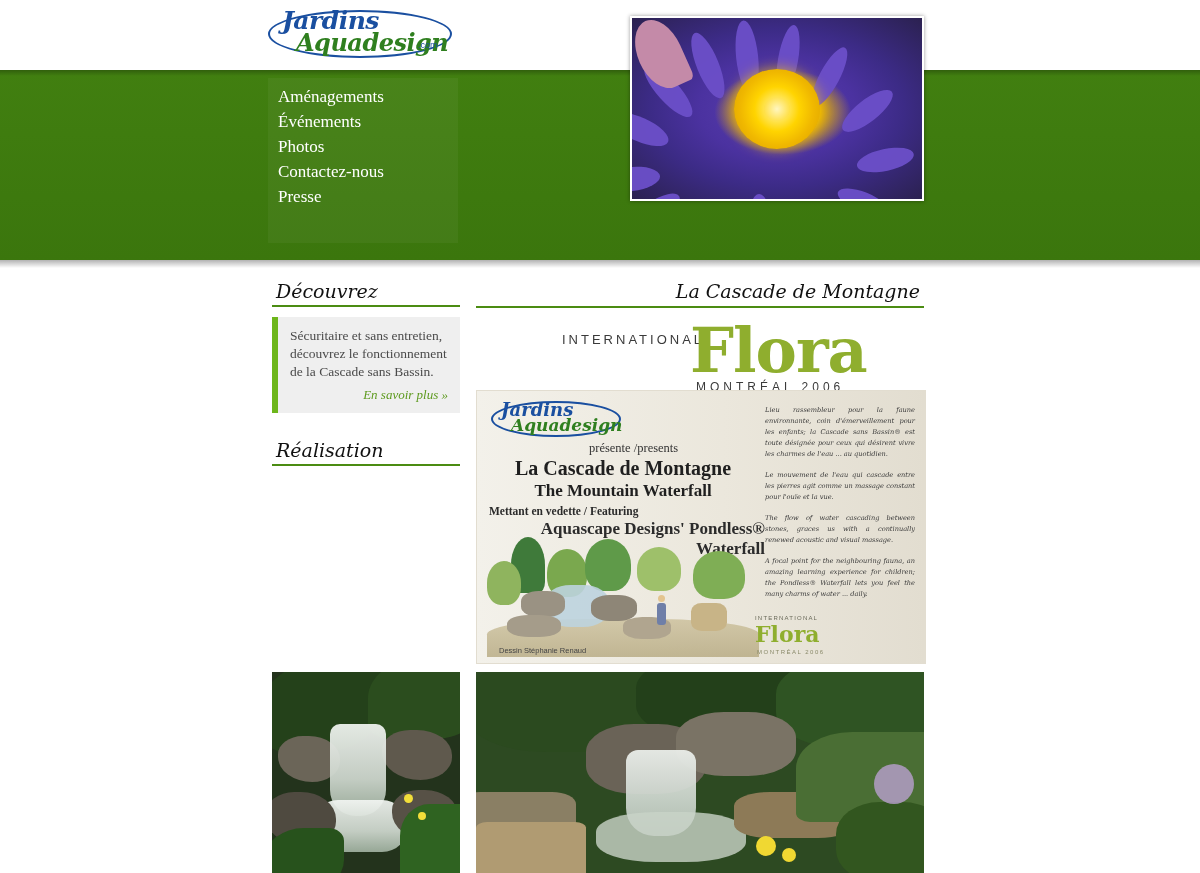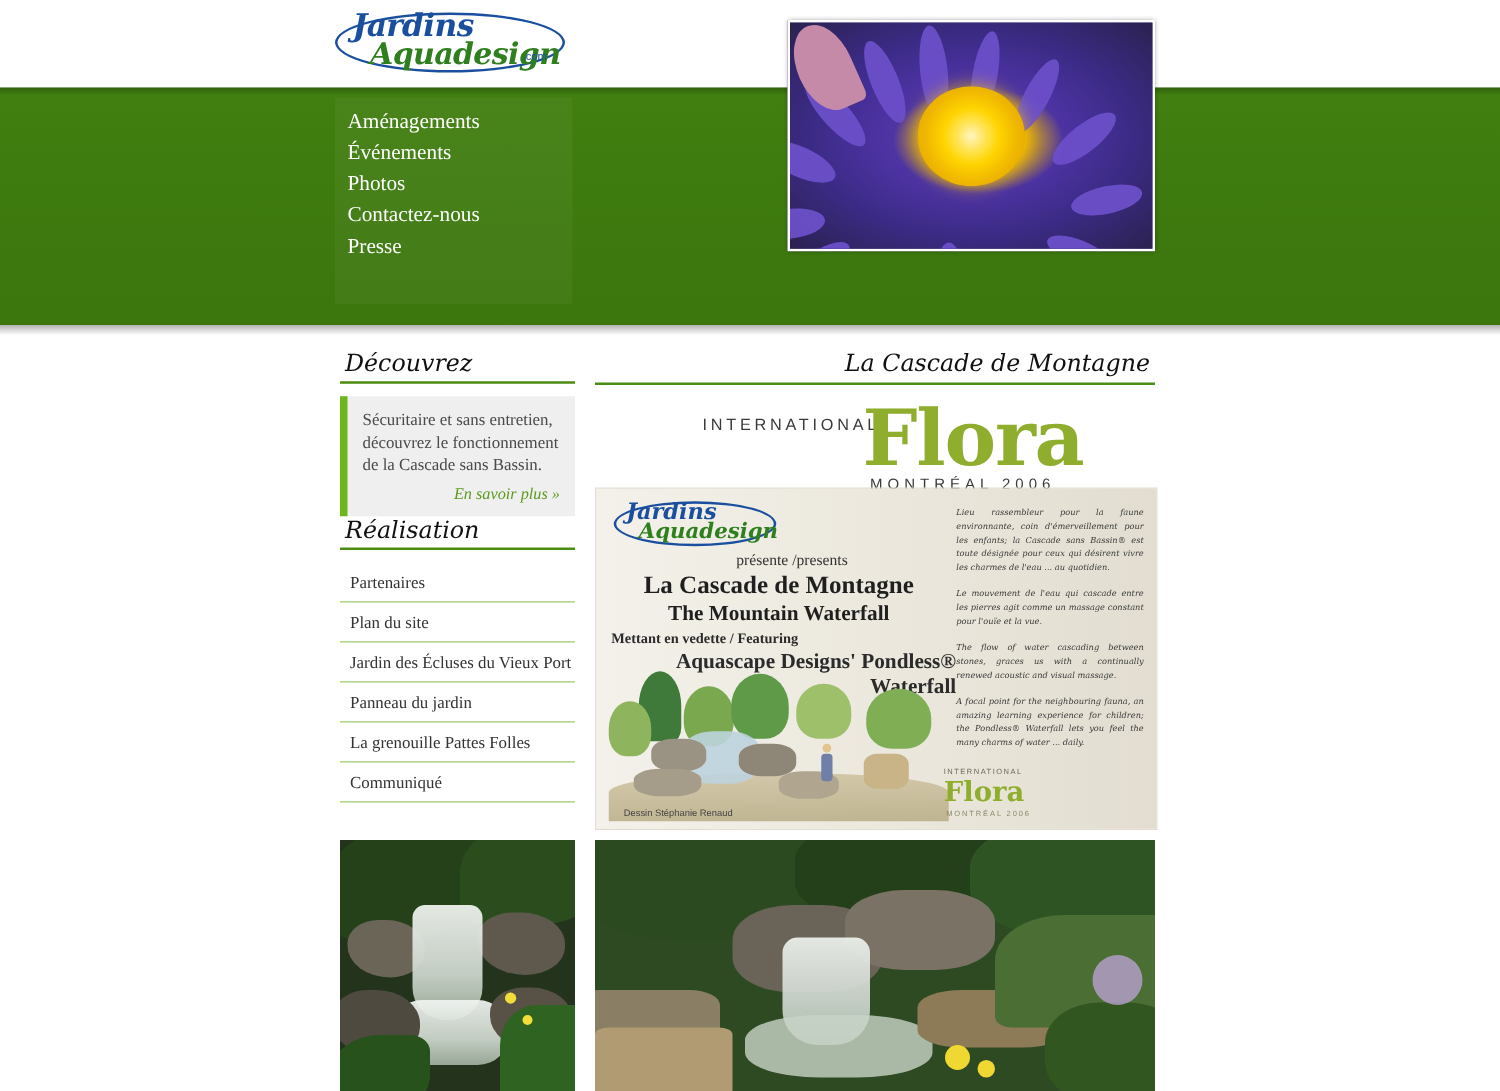--- a/index.html
+++ b/index.html
@@ -224,20 +224,21 @@
     display: block;
     margin-top: 6px;
     text-align: right;
     font-family: "Liberation Serif", serif;
     font-style: italic;
     font-size: 13px;
     color: #5d9a1e;
     cursor: pointer;
   }
   .realis-head {
+    margin-top: 26px;
   }
   .link-list {
     list-style: none;
     margin: 0;
     padding: 0;
     width: 188px;
   }
   .link-list li {
     font-family: "Liberation Serif", serif;
     font-size: 13.5px;
@@ -544,28 +545,20 @@
       <div class="head-rule"></div>
 
       <div class="promo">
         <p>Sécuritaire et sans entretien, découvrez le fonctionnement de la Cascade sans Bassin.</p>
         <span class="more">En savoir plus »</span>
       </div>
 
       <div class="script-head realis-head">Réalisation</div>
       <div class="head-rule"></div>
 
-      <ul class="link-list">
-        <li>Partenaires</li>
-        <li>Plan du site</li>
-        <li>Jardin des Écluses du Vieux Port</li>
-        <li>Panneau du jardin</li>
-        <li>La grenouille Pattes Folles</li>
-        <li>Communiqué</li>
-      </ul>
     </div>
 
     <div class="left-photo">
       <div class="lp-foliage" style="left:-10px;top:-10px;width:120px;height:90px;background:#24411a;"></div>
       <div class="lp-foliage" style="left:96px;top:-16px;width:120px;height:84px;background:#2b4d1e;"></div>
       <div class="lp-rock" style="left:6px;top:64px;width:62px;height:46px;background:#6b6558;"></div>
       <div class="lp-rock" style="left:110px;top:58px;width:70px;height:50px;background:#5f594d;"></div>
       <div class="lp-water" style="left:58px;top:52px;width:56px;height:92px;border-radius:10px 10px 26px 26px;"></div>
       <div class="lp-water" style="left:40px;top:128px;width:96px;height:52px;border-radius:30px;"></div>
       <div class="lp-rock" style="left:-6px;top:120px;width:70px;height:54px;background:#4f4a40;"></div>

